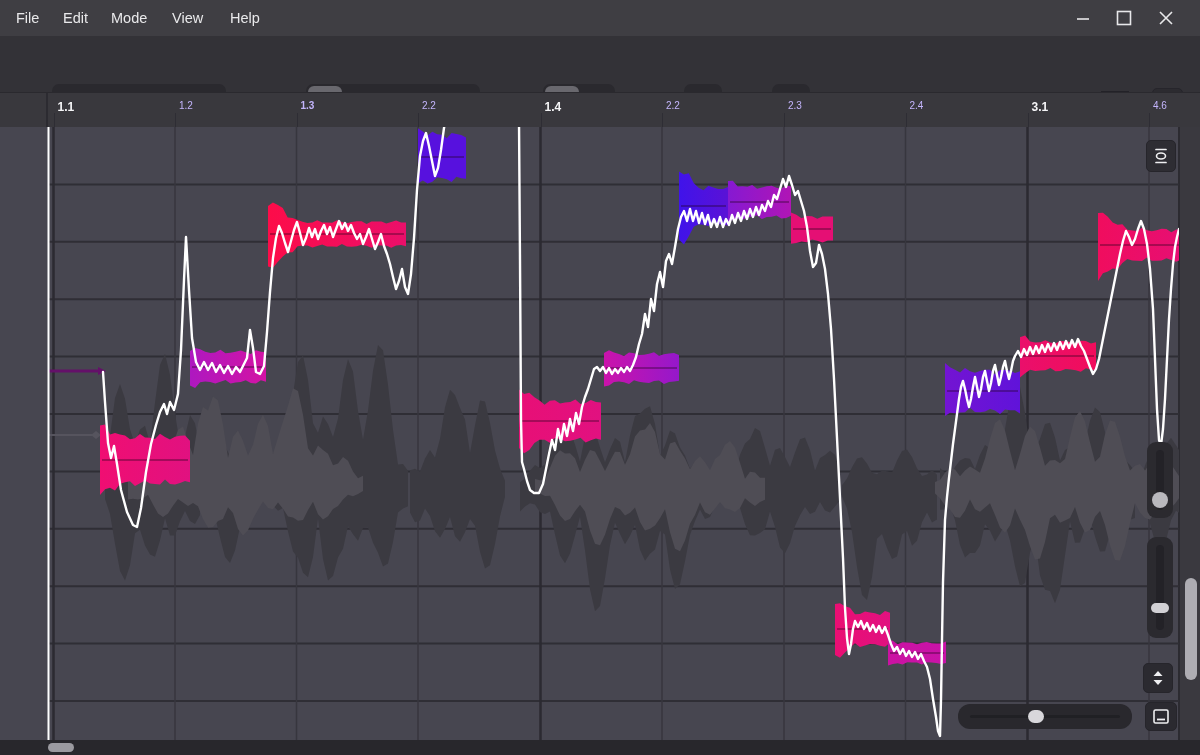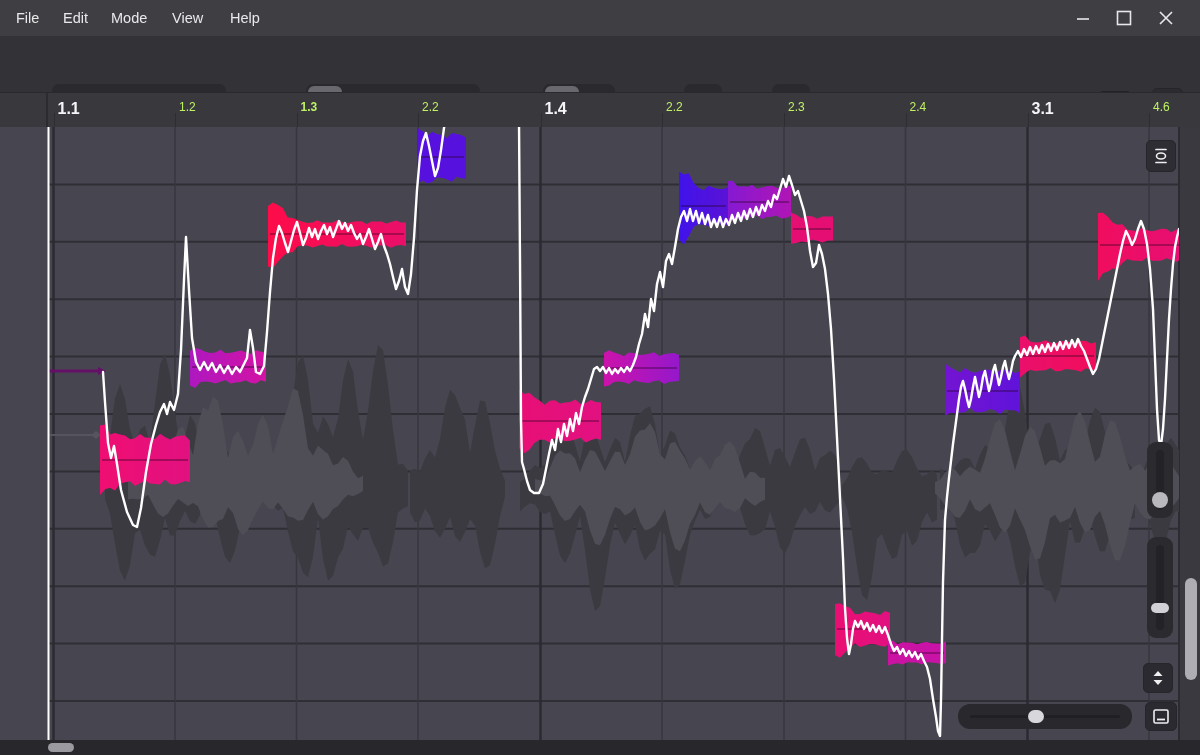--- a/index.html
+++ b/index.html
@@ -14,22 +14,22 @@
 
   
   #toolbar{position:absolute;left:0;top:36px;width:1200px;height:56px;background:#333237;}
   .tgroup{position:absolute;top:48px;height:38px;background:#2a292e;border-radius:7px;display:flex;align-items:center;padding:0 2px;box-sizing:border-box;}
   .tbtn{width:34px;height:34px;border:none;background:transparent;border-radius:6px;display:flex;align-items:center;justify-content:center;padding:0;}
   .tbtn.sel{background:#69686e;}
   .tlabel{position:absolute;top:60px;height:16px;line-height:16px;color:#aeadb3;font-size:13px;text-align:right;}
 
   
   #ruler{position:absolute;left:0;top:92px;width:1200px;height:35px;background:#39383d;border-top:1px solid #2a292e;box-sizing:border-box;}
-  #ruler .rtick-label{position:absolute;top:7px;font-size:12px;color:#bef264;}
-  #ruler .rtick-label.bold{font-weight:bold;color:#f5f5f7;font-size:16px;}
+  #ruler .rtick-label{position:absolute;top:7px;font-size:10px;color:#c4b5fd;}
+  #ruler .rtick-label.bold{font-weight:bold;color:#f5f5f7;font-size:12px;}
   #ruler .rtick-line{position:absolute;top:20px;bottom:0;width:1px;background:#2e2d34;}
   #ruler-cap{position:absolute;left:0;top:0;width:48px;height:35px;border-right:2px solid #2c2b31;box-sizing:border-box;}
 
   
   #labels{position:absolute;left:0;top:127px;width:48px;height:613px;background:#423f48;overflow:hidden;}
   .plabel{position:absolute;left:0;width:46px;border-right:2px solid #2c2b31;border-bottom:2px solid #2c2b31;box-sizing:border-box;color:#e3e2e7;font-size:15px;display:flex;align-items:center;padding-left:9px;}
 
   
   #canvas-svg{position:absolute;left:0;top:127px;}
 

